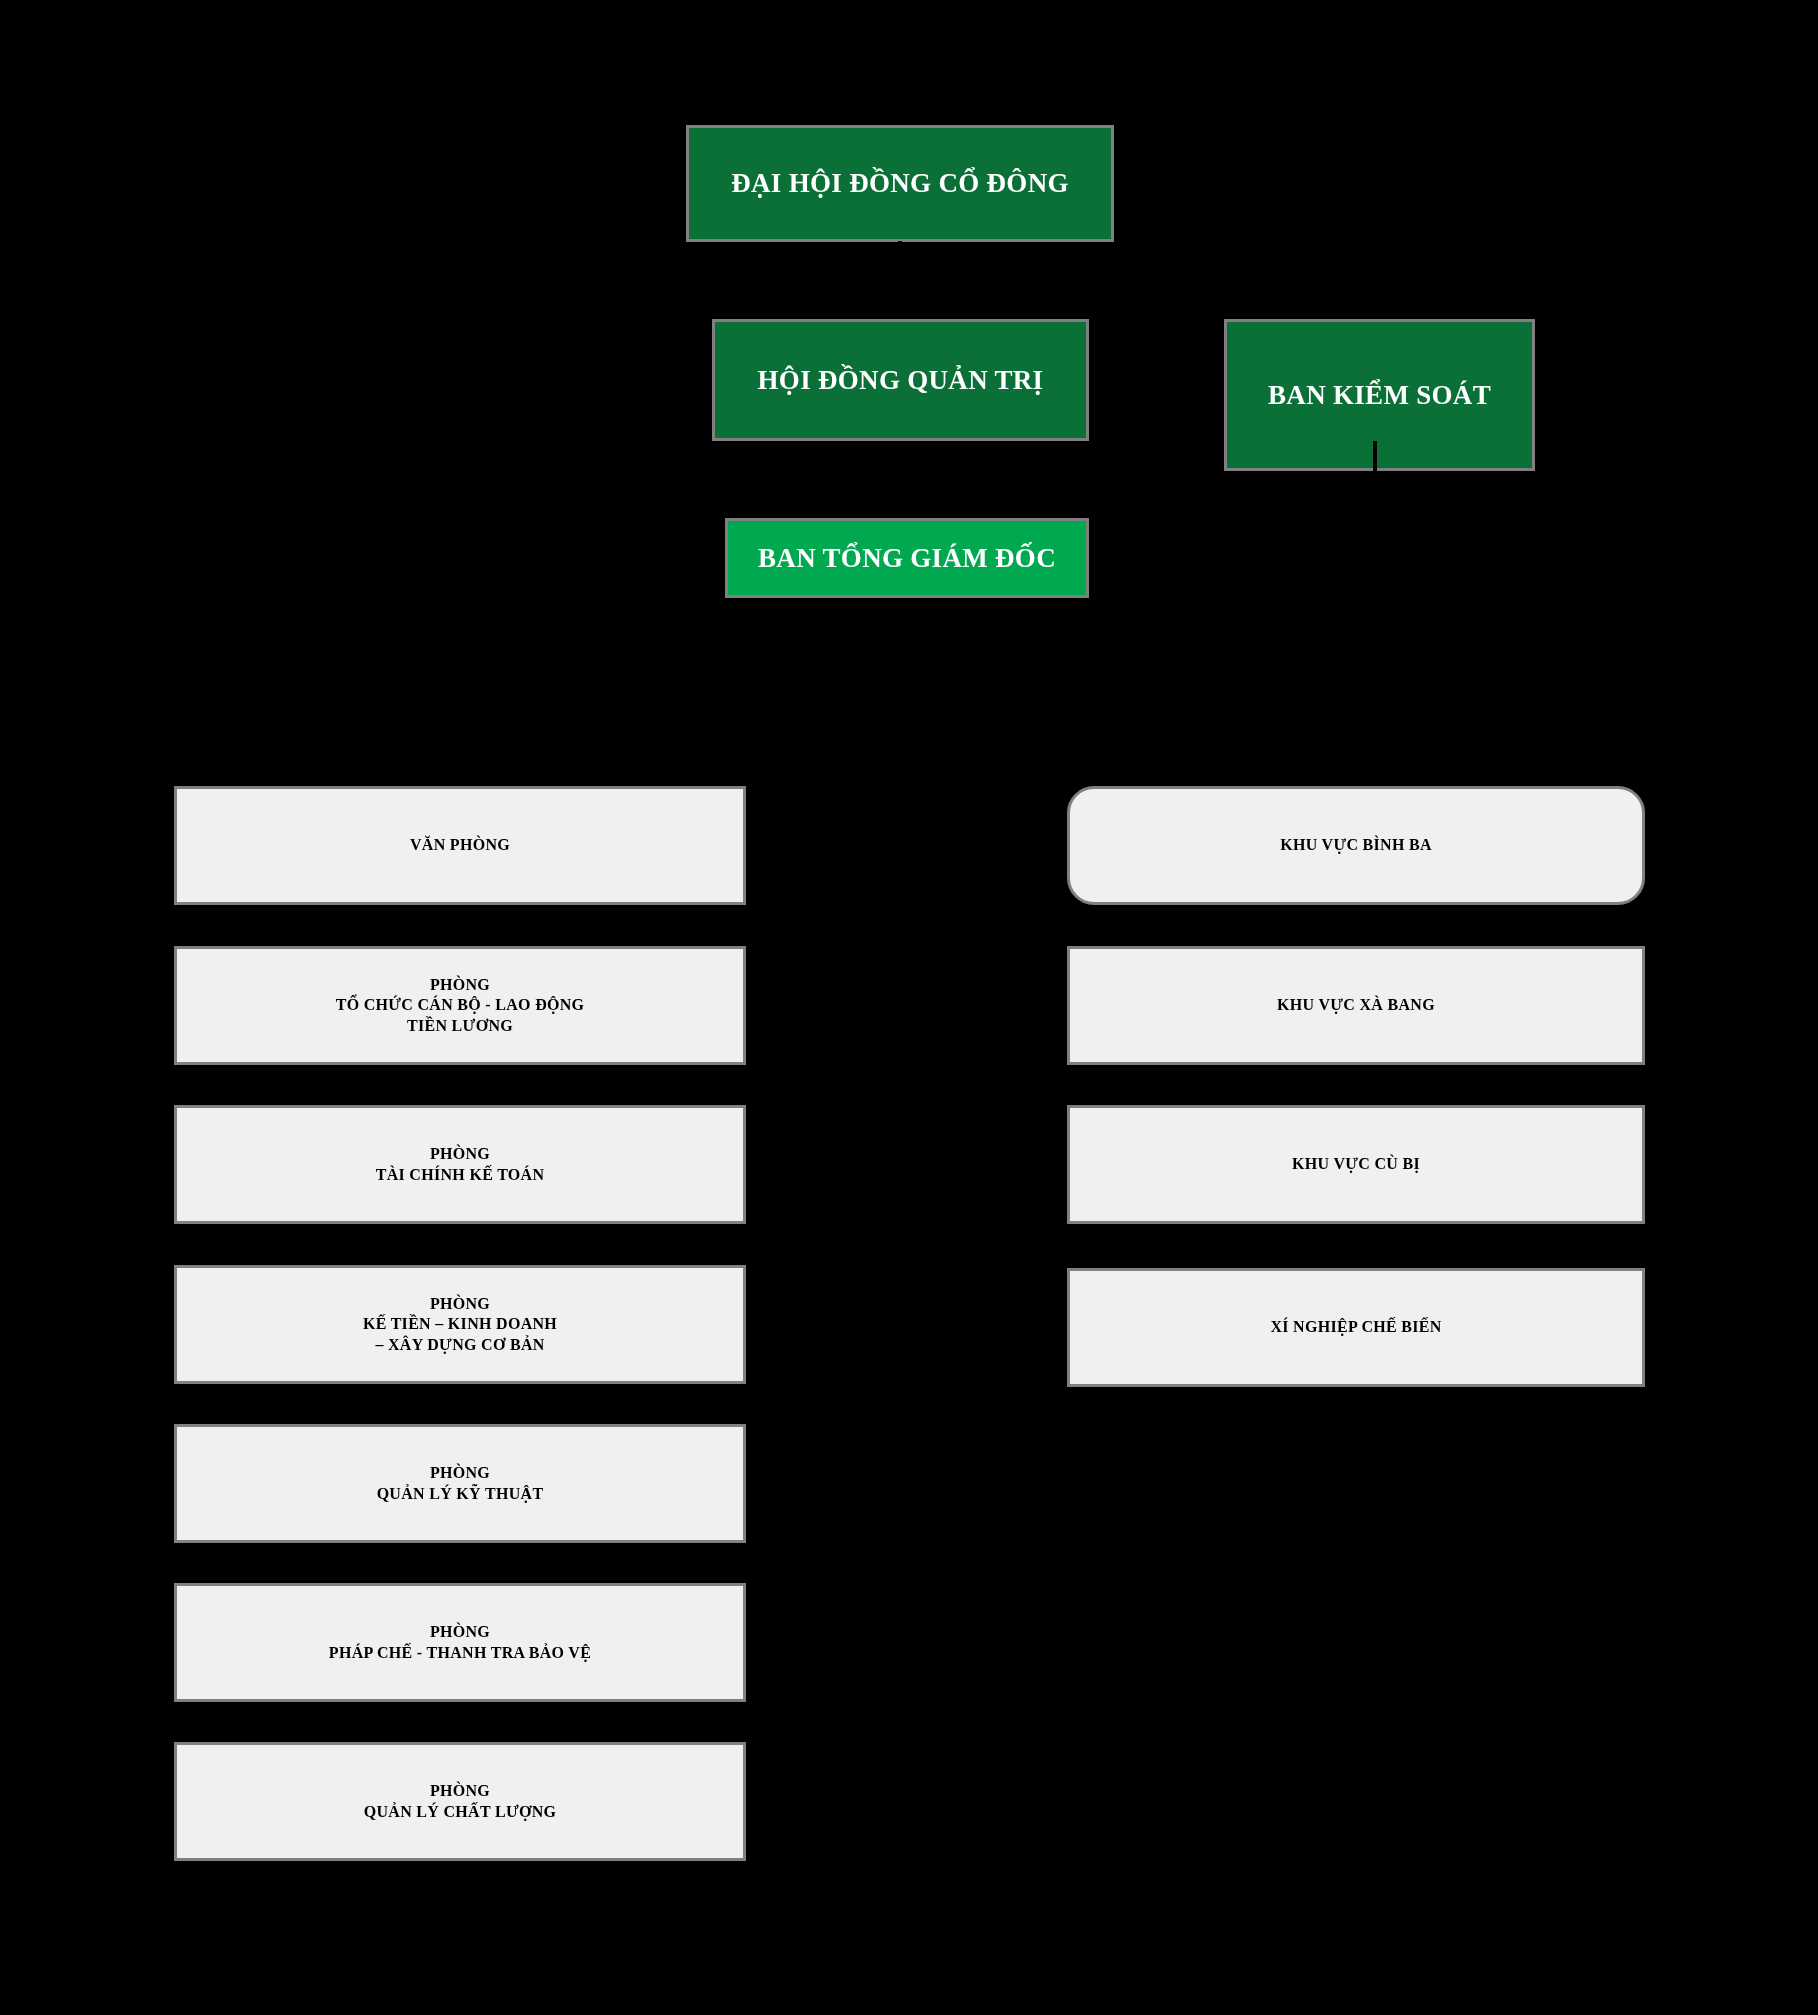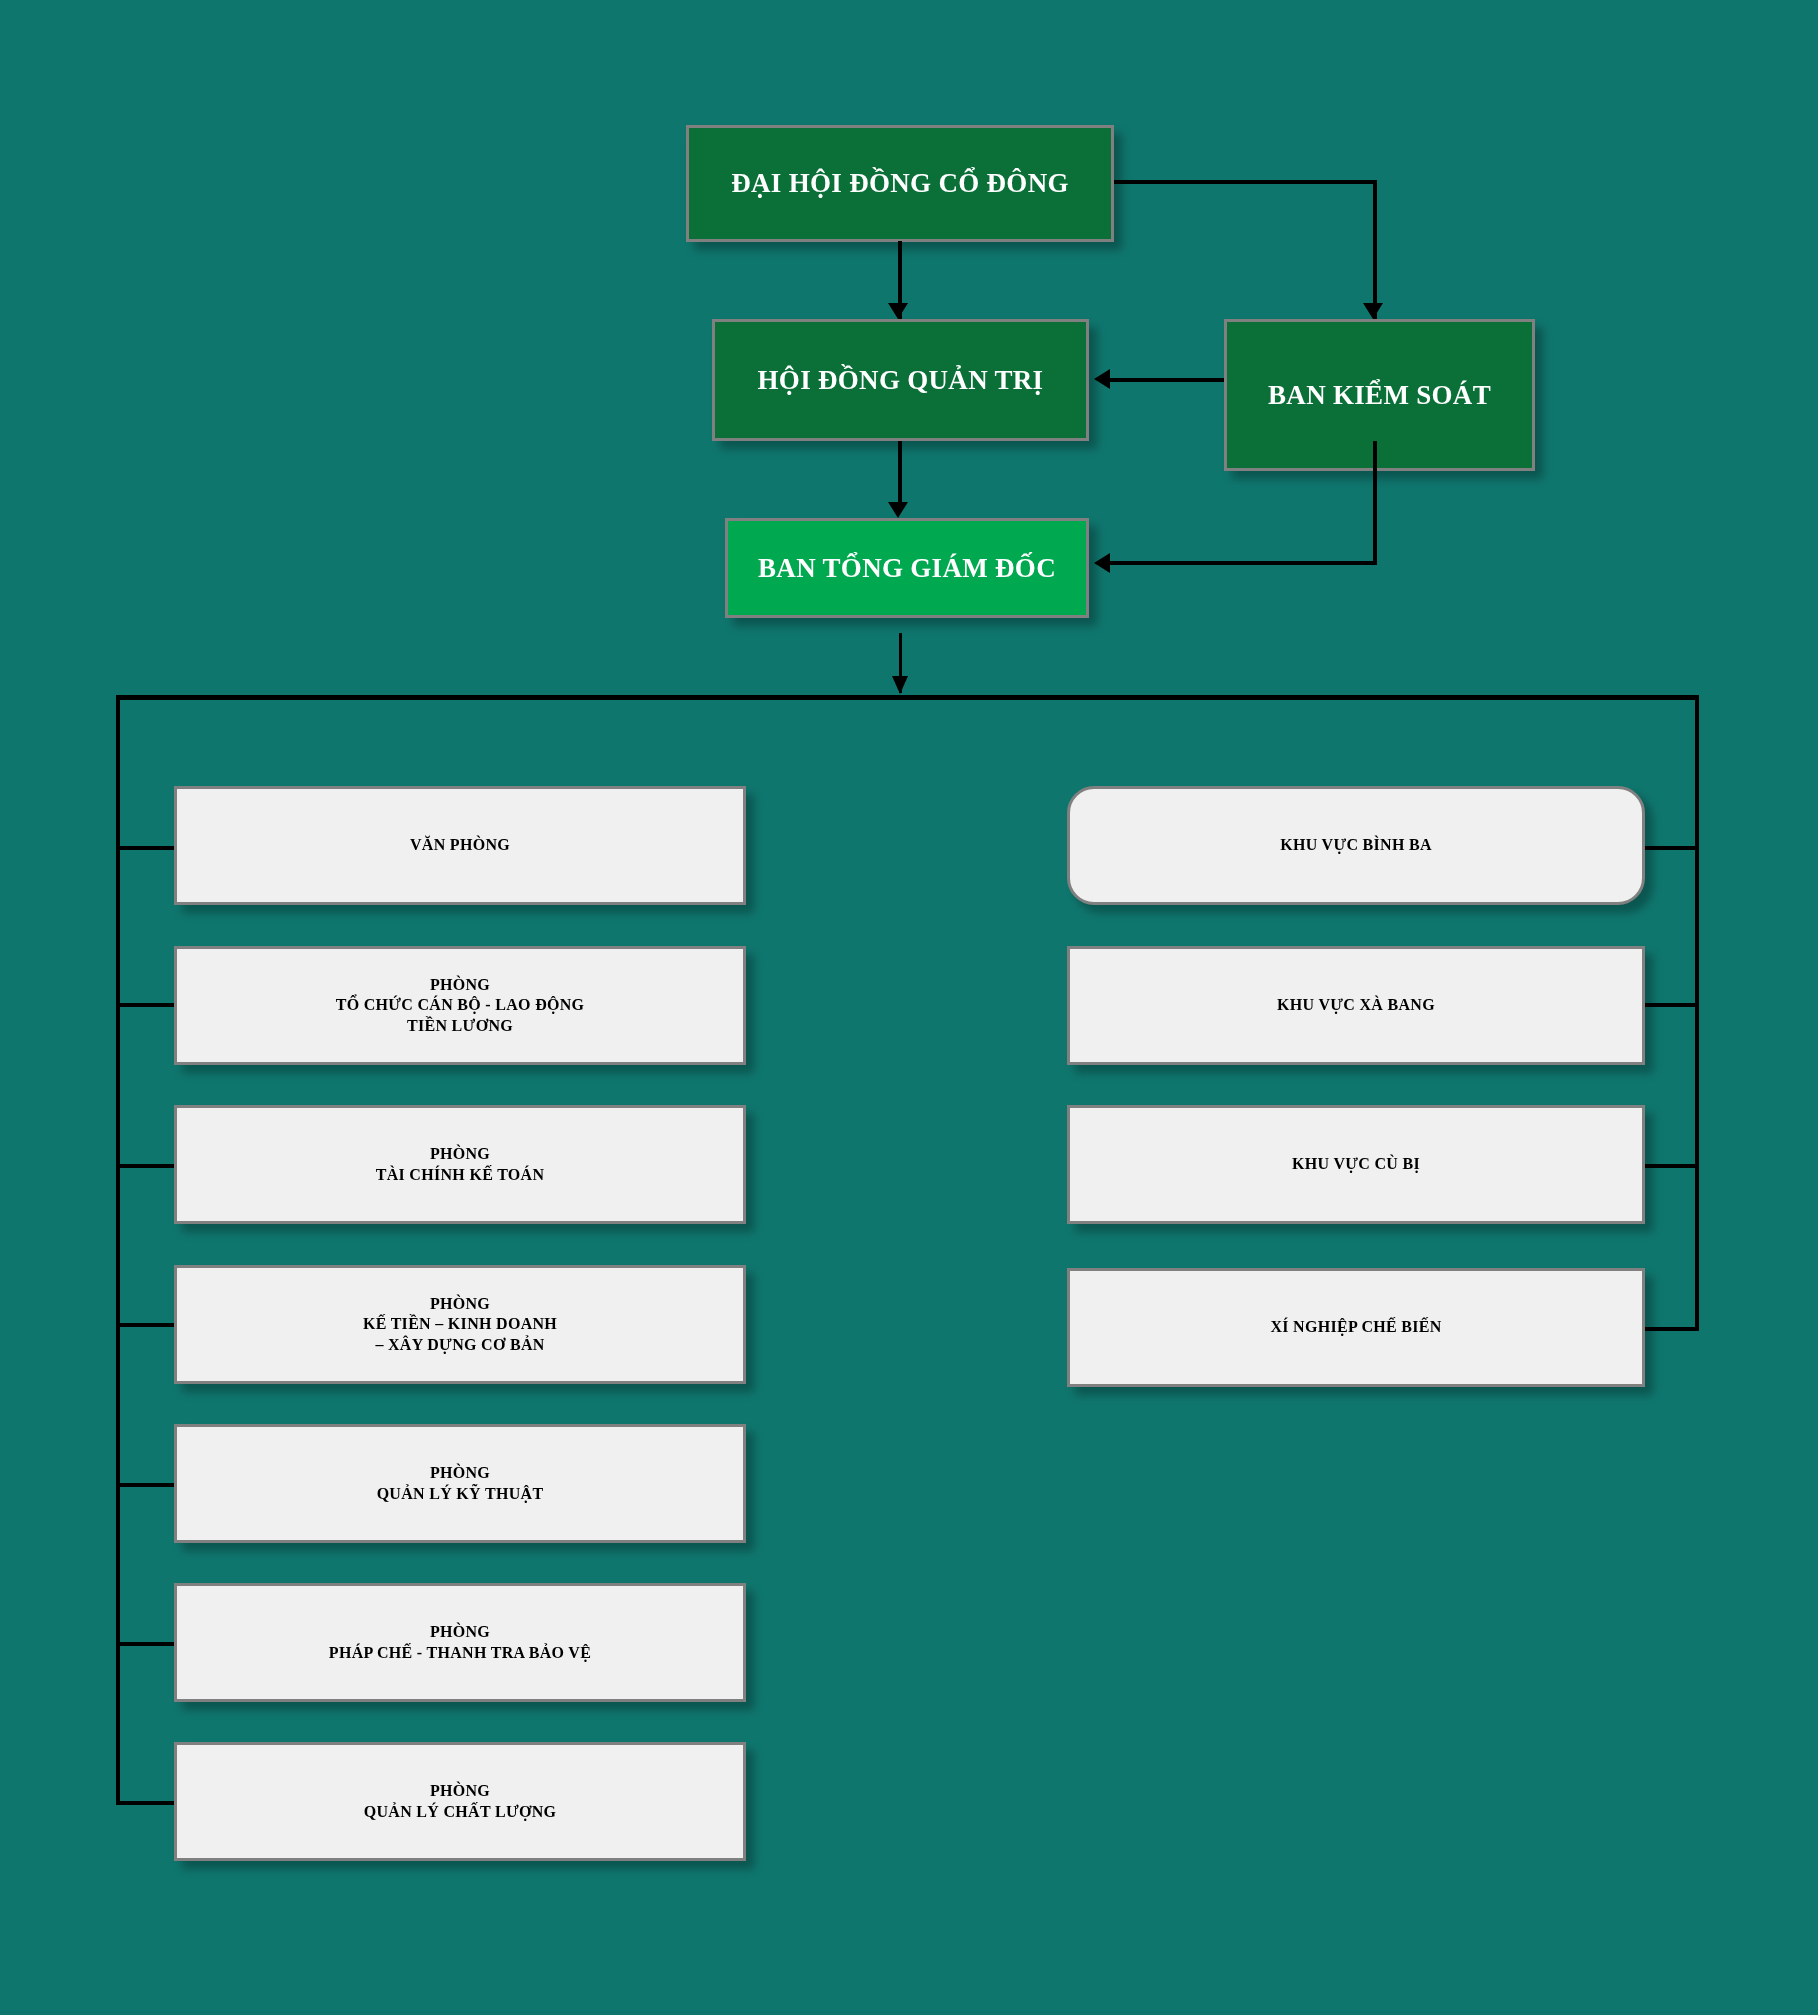--- a/index.html
+++ b/index.html
@@ -7,21 +7,21 @@
     padding: 0;
     background: #ffffff;
   }
   body {
     font-family: "Liberation Serif", "DejaVu Serif", serif;
   }
   #chart-root {
     position: relative;
     width: 1819px;
     height: 2015px;
-    background: #0f766e;
+    background: #000000;
     overflow: hidden;
   }
   
   .node {
     position: absolute;
     box-sizing: border-box;
     display: flex;
     align-items: center;
     justify-content: center;
     text-align: center;
@@ -141,21 +141,21 @@
       <span class="line">BAN KIỂM SOÁT</span>
     </span>
   </div>
 
   <div class="conn-h" style="left:1110px; top:378px; width:114px;"></div>
   <div class="arrow-left" style="left:1094px; top:369px;"></div>
 
   <div class="conn-v" style="left:898px; top:441px; height:64px;"></div>
   <div class="arrow-down" style="left:888px; top:502px;"></div>
 
-  <div class="node node-green-bright" style="left:725px; top:518px; width:364px; height:100px;">
+  <div class="node node-green-bright" style="left:725px; top:518px; width:364px; height:80px;">
     <span class="lines">
       <span class="line">BAN TỔNG GIÁM ĐỐC</span>
     </span>
   </div>
 
   <div class="conn-v" style="left:1373px; top:441px; height:124px;"></div>
   <div class="conn-h" style="left:1110px; top:561px; width:266px;"></div>
   <div class="arrow-left" style="left:1094px; top:553px;"></div>
 
   <div class="conn-v-thin" style="left:899px; top:633px; height:60px;"></div>

